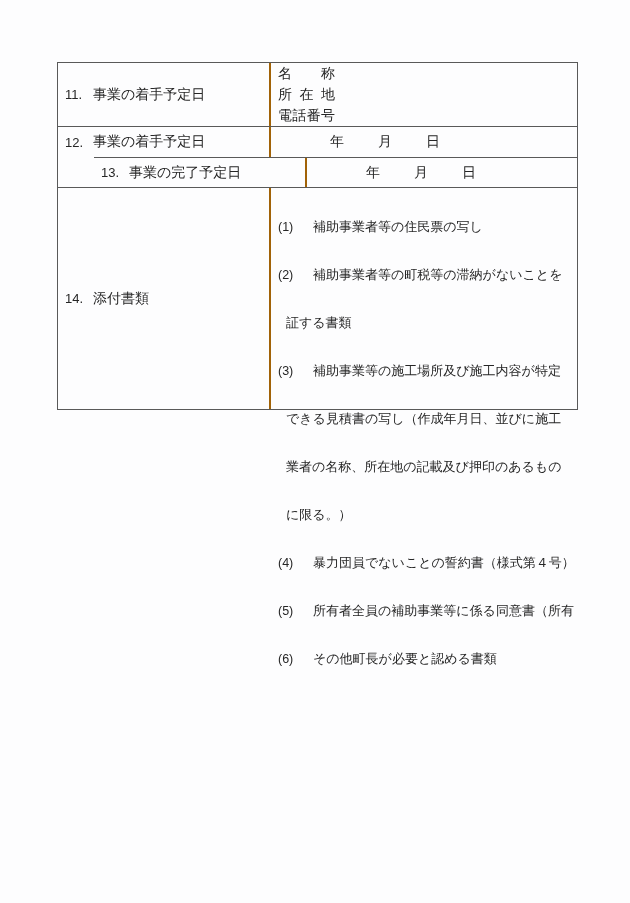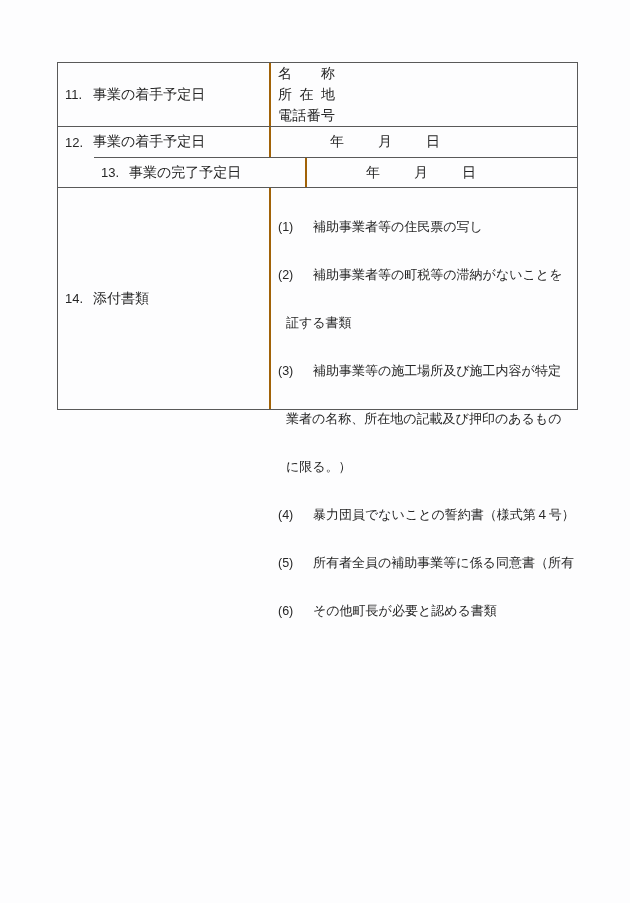--- a/index.html
+++ b/index.html
@@ -153,20 +153,21 @@
         <div class="li">
           <span class="inum">(1)</span><span>補助事業者等の住民票の写し</span>
         </div>
         <div class="li">
           <span class="inum">(2)</span><span>補助事業者等の町税等の滞納がないことを</span>
         </div>
         <div class="li cont">証する書類</div>
         <div class="li">
           <span class="inum">(3)</span><span>補助事業等の施工場所及び施工内容が特定</span>
         </div>
+        <div class="li cont">できる見積書の写し（作成年月日、並びに施工</div>
         <div class="li cont">業者の名称、所在地の記載及び押印のあるもの</div>
         <div class="li cont">に限る。）</div>
         <div class="li">
           <span class="inum">(4)</span><span>暴力団員でないことの誓約書（様式第４号）</span>
         </div>
         <div class="li">
           <span class="inum">(5)</span><span>所有者全員の補助事業等に係る同意書（所有</span>
         </div>
         <div class="li">
           <span class="inum">(6)</span><span>その他町長が必要と認める書類</span>

